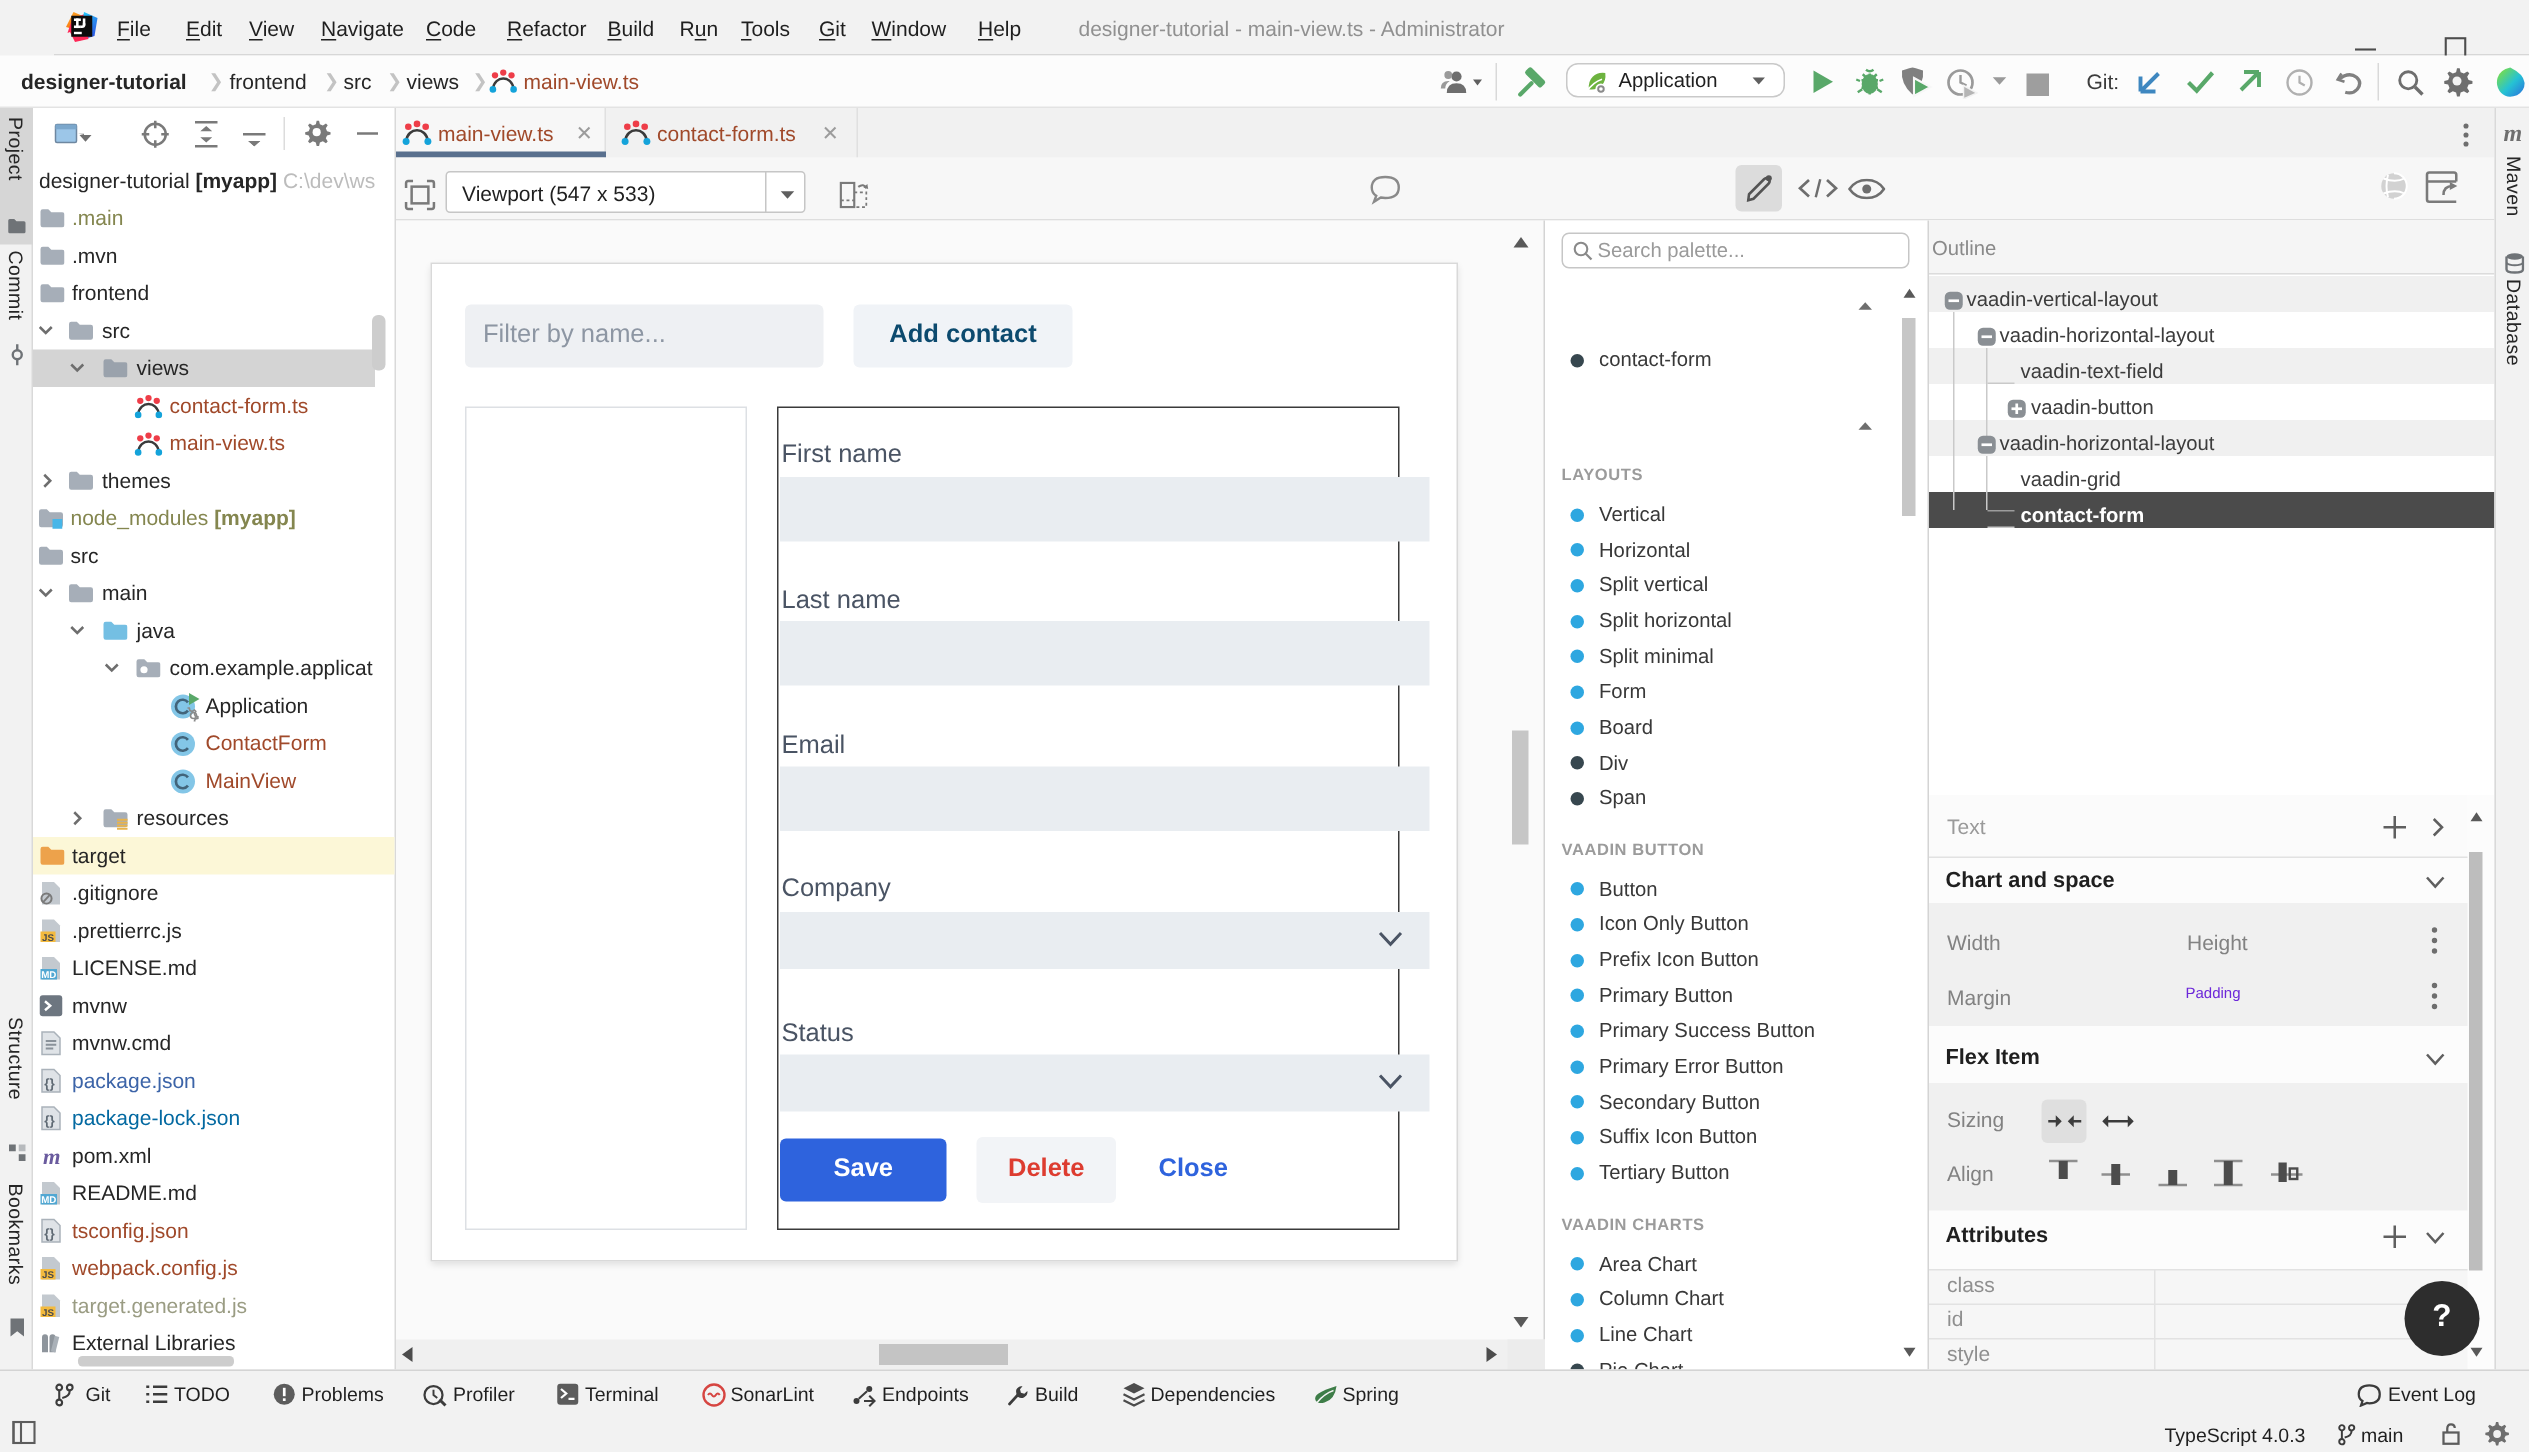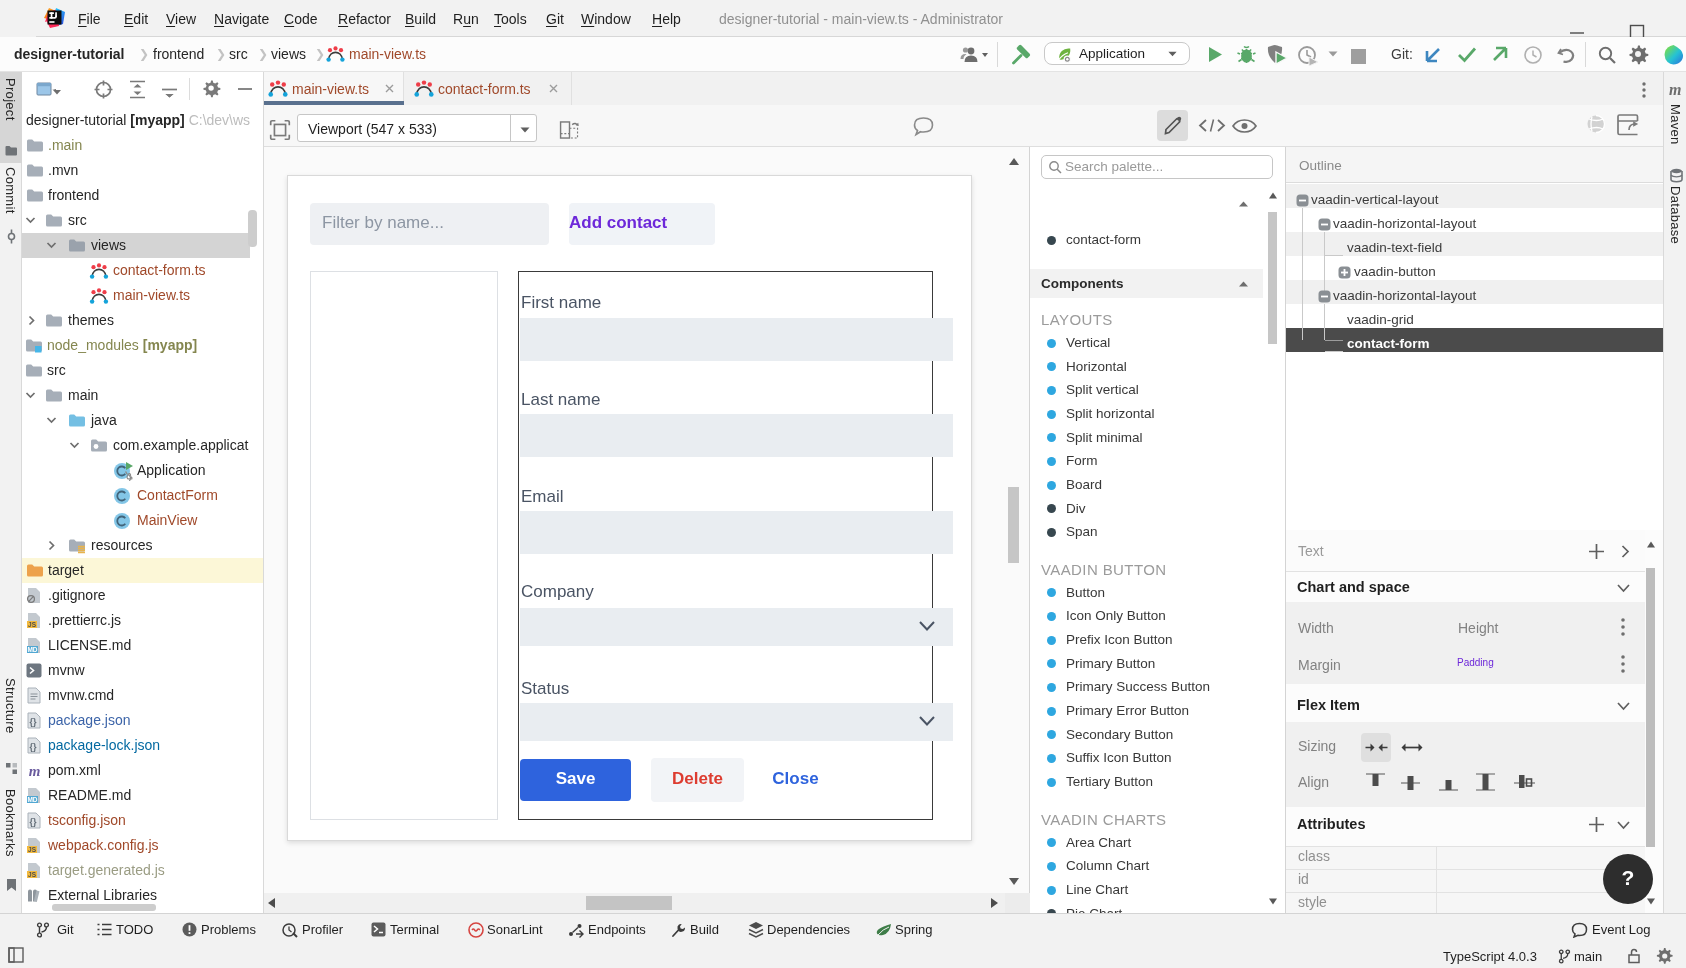--- a/index.html
+++ b/index.html
@@ -31,21 +31,21 @@
 
   
   #tabbar { left:264px; top:72px; width:1399px; height:33px; background:#f1f1f1; }
   #edtoolbar { left:264px; top:105px; width:1399px; height:42px; background:#f7f7f7; border-bottom:1px solid #dedede; }
   #canvas { left:264px; top:147px; width:766px; height:766px; background:#fafafa; border-right:1px solid #d4d4d4; }
   #card { position:absolute; left:23px; top:28px; width:685px; height:666px; background:#fff; border:1px solid #d9d9d9; box-shadow:0 2px 5px rgba(0,0,0,0.12); }
 
   
   #palette { left:1030px; top:147px; width:256px; height:766px; background:#ffffff; border-right:1px solid #d4d4d4; overflow:hidden; }
   .palhead { position:absolute; left:0; width:233px; height:29px; background:#f2f2f2; line-height:29px; font-weight:bold; color:#2b2b2b; font-size:13.5px; padding-left:11px; }
-  .palsect { position:absolute; left:11px; font-size:15px; font-weight:normal; color:#9b9b9b; letter-spacing:0.4px; }
+  .palsect { position:absolute; left:11px; font-size:11px; font-weight:bold; color:#9b9b9b; letter-spacing:0.4px; }
   .palitem { position:absolute; left:36px; font-size:13.5px; color:#383838; }
   .paldot { position:absolute; left:17px; width:9px; height:9px; border-radius:50%; }
 
   
   #outline { left:1286px; top:147px; width:377px; height:383px; background:#fff; }
   .orow { position:absolute; left:0; width:377px; height:24px; line-height:24px; font-size:13.5px; color:#3c3c3c; }
 
   
   #props { left:1286px; top:530px; width:377px; height:383px; background:#fcfcfc; }
 
@@ -596,21 +596,21 @@
     <path d="M2 8 V3.5 Q2 2 3.5 2 H20 Q21.5 2 21.5 3.5 V8 M2 8 V20 Q2 21.5 3.5 21.5 H21.5 M2 8 h19.5" fill="none" stroke="#7a7a7a" stroke-width="1.7"></path>
     <path d="M13 17 q0-6 6-6" fill="none" stroke="#7a7a7a" stroke-width="1.7"></path>
       <path d="M17.2 8.3 l5 2.7 l-5 2.7 z" fill="#7a7a7a"></path>
   </svg>
 </div>
 <div class="a" id="canvas">
   <div id="card">
     <div class="ic" style="left:22px;top:27px;width:239px;height:42px;background:#eef0f3;border-radius:4px"></div>
     <div class="ic" style="left:34px;top:37px;font-size:17px;color:#8d96a3">Filter by name...</div>
     <div class="ic" style="left:281px;top:27px;width:146px;height:42px;background:#f0f3f7;border-radius:4px"></div>
-    <div class="ic" style="left:281px;top:37px;width:146px;font-size:17px;font-weight:bold;color:#6d28d9">Add contact</div>
+    <div class="ic" style="left:281px;top:37px;width:146px;text-align:center;font-size:17px;font-weight:bold;color:#0c4a6e">Add contact</div>
     <div class="ic" style="left:22px;top:95px;width:188px;height:549px;background:#fff;border:1px solid #dde0e4"></div>
     <div class="ic" id="vform" style="left:230px;top:95px;width:415px;height:549px;background:#fff;border:1px solid #3a3a3a">
       <div class="ic" style="left:2px;top:21px;font-size:17px;font-weight:500;color:#4a5464">First name</div>
       <div class="ic" style="left:1px;top:46px;width:433px;height:43px;background:#e9edf1"></div>
       <div class="ic" style="left:2px;top:118px;font-size:17px;font-weight:500;color:#4a5464">Last name</div>
       <div class="ic" style="left:1px;top:142px;width:433px;height:43px;background:#e9edf1"></div>
       <div class="ic" style="left:2px;top:215px;font-size:17px;font-weight:500;color:#4a5464">Email</div>
       <div class="ic" style="left:1px;top:239px;width:433px;height:43px;background:#e9edf1"></div>
       <div class="ic" style="left:2px;top:310px;font-size:17px;font-weight:500;color:#4a5464">Company</div>
       <div class="ic" style="left:1px;top:336px;width:433px;height:38px;background:#e9edf1"></div>
@@ -655,21 +655,20 @@
       <path d="M9.2 9.2 L13 13" stroke="#8a8a8a" stroke-width="1.5"></path>
     </svg>
   <div class="ic" style="left:35px;top:12px;font-size:13.5px;color:#9a9a9a">Search palette...</div>
 
   <svg class="ic" style="left:208px;top:53px" width="11" height="8" viewBox="0 0 11 8">
       <path d="M5.5 1.5 L10 6.5 L1 6.5 z" fill="#6e6e6e"></path>
     </svg>
   <div class="paldot" style="top:88.5px;background:#37474f"></div>
   <div class="palitem" style="top:85px">contact-form</div>
 
-  <div class="palhead" style="top:122px">Components</div>
   <svg class="ic" style="left:208px;top:133px" width="11" height="8" viewBox="0 0 11 8">
       <path d="M5.5 1.5 L10 6.5 L1 6.5 z" fill="#6e6e6e"></path>
     </svg>
   <div class="palsect" style="top:164px">LAYOUTS</div>
   <div class="paldot" style="top:191.5px;background:#2ea7e0"></div>
     <div class="palitem" style="top:188px">Vertical</div>
   <div class="paldot" style="top:215.2px;background:#2ea7e0"></div>
     <div class="palitem" style="top:212px">Horizontal</div>
   <div class="paldot" style="top:238.8px;background:#2ea7e0"></div>
     <div class="palitem" style="top:235px">Split vertical</div>
@@ -717,21 +716,21 @@
   <svg class="ic" style="left:238px;top:44px" width="10" height="9" viewBox="0 0 10 9">
       <path d="M5 1.5 L9 7.5 L1 7.5 z" fill="#595959"></path>
     </svg>
   <div class="ic" style="left:238px;top:65px;width:9px;height:132px;background:#c6c6c6"></div>
   <svg class="ic" style="left:238px;top:750px" width="10" height="9" viewBox="0 0 10 9">
       <path d="M5 7.5 L9 1.5 L1 1.5 z" fill="#595959"></path>
     </svg>
 </div>
 <div class="a" id="outline">
   <div class="ic" style="left:0;top:0;width:377px;height:36px;background:#f5f5f5;border-bottom:1px solid #dcdcdc"></div>
-  <div class="ic" style="left:13px;top:11px;font-size:13.5px;color:#8a8a8a">Outline</div>
+  <div class="ic" style="left:2px;top:11px;font-size:13.5px;color:#8a8a8a">Outline</div>
   <div class="orow" style="top:37px;background:#f0f0f0"></div>
   <div class="orow" style="top:85px;background:#f0f0f0"></div>
   <div class="orow" style="top:133px;background:#f0f0f0"></div>
   <div class="orow" style="top:181px;background:#4b4b4b"></div>
 
   <div class="ic" style="left:16px;top:61px;width:1px;height:132px;background:#c9c9c9"></div>
   <div class="ic" style="left:38px;top:85px;width:1px;height:60px;background:#c9c9c9"></div>
   <div class="ic" style="left:38px;top:157px;width:1px;height:36px;background:#c9c9c9"></div>
   <div class="ic" style="left:39px;top:108px;width:18px;height:1px;background:#c9c9c9"></div>
   <div class="ic" style="left:39px;top:204px;width:18px;height:1px;background:#c9c9c9"></div>

